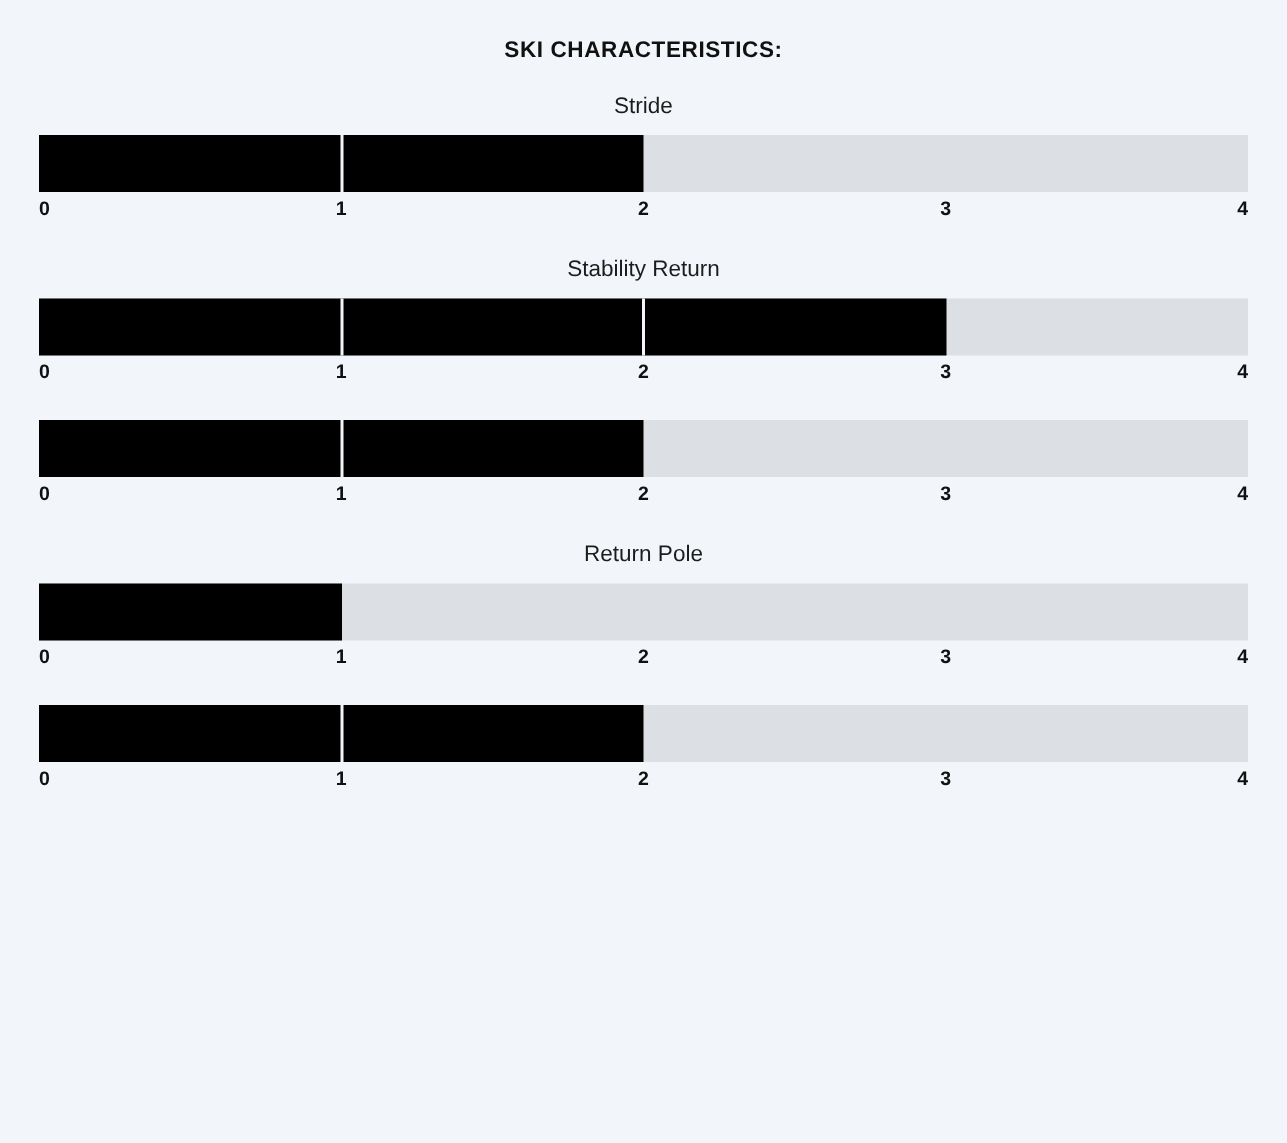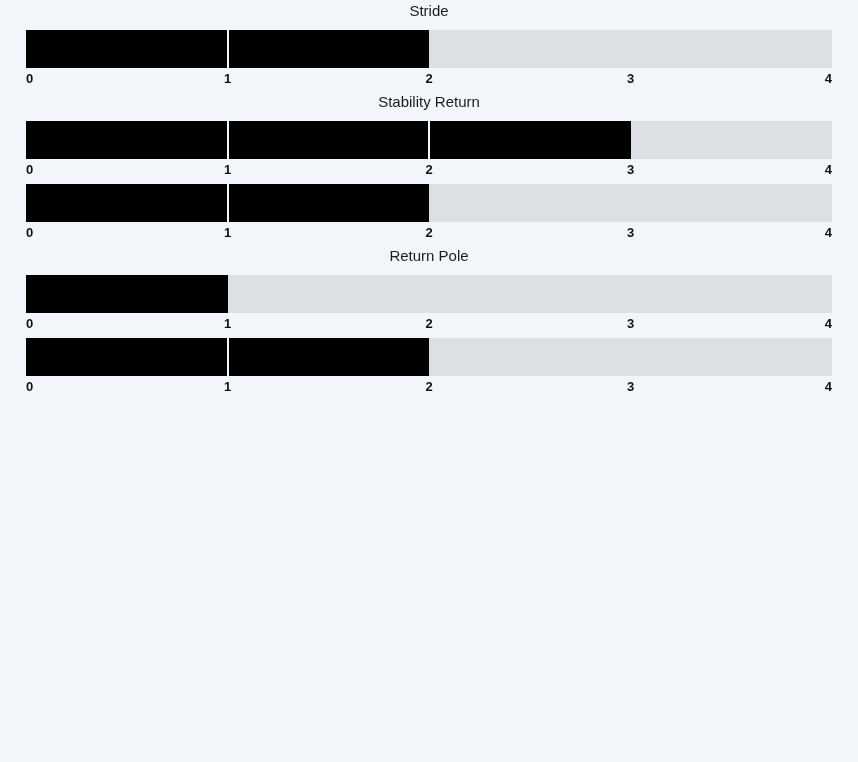--- a/index.html
+++ b/index.html
@@ -24,20 +24,21 @@
   .chart-title {
     text-align: center;
     font-size: 15px;
     font-weight: bold;
     letter-spacing: 0.4px;
     color: #111111;
     padding-top: 25px;
     margin: 0;
   }
   .metric {
+    margin-top: 18px;
   }
   .metric-label {
     text-align: center;
     font-size: 15px;
     font-weight: normal;
     color: #1c1c1c;
     margin-bottom: 11px;
   }
   .bar-track {
     position: relative;
@@ -80,20 +81,21 @@
     transform: translateX(-100%);
   }
   .spacer-top {
     height: 2px;
   }
 </style>
 </head>
 <body>
 
 <div class="page">
+  <div class="chart-title">SKI CHARACTERISTICS:</div>
   <div class="spacer-top"></div>
   <div id="metrics">
       <div class="metric">
         <div class="metric-label">Stride</div>
         <div class="bar-track">
           <div class="bar-fill" style="width: 50%; background: rgb(0, 0, 0);"></div>
           <div class="tick-line" style="left: 25%;"></div>
         </div>
         <div class="axis">
           <span class="axis-tick first" style="left: 0%;">0</span>

